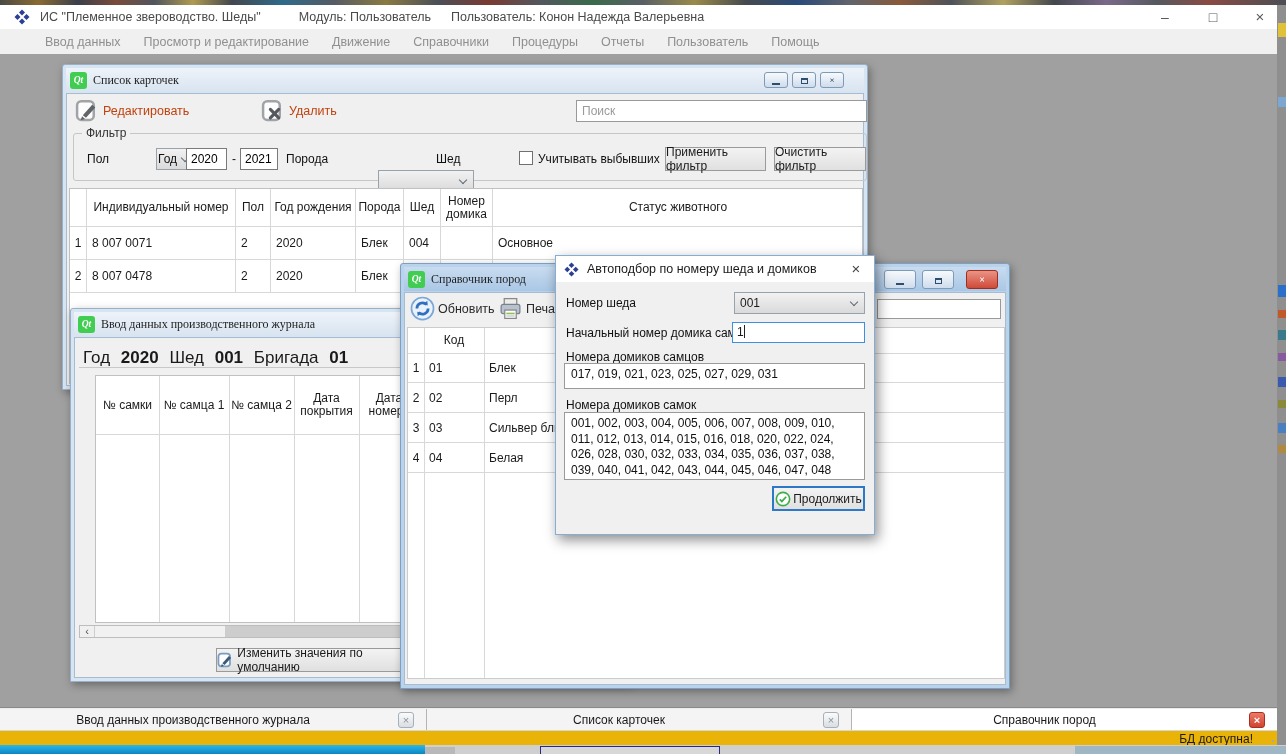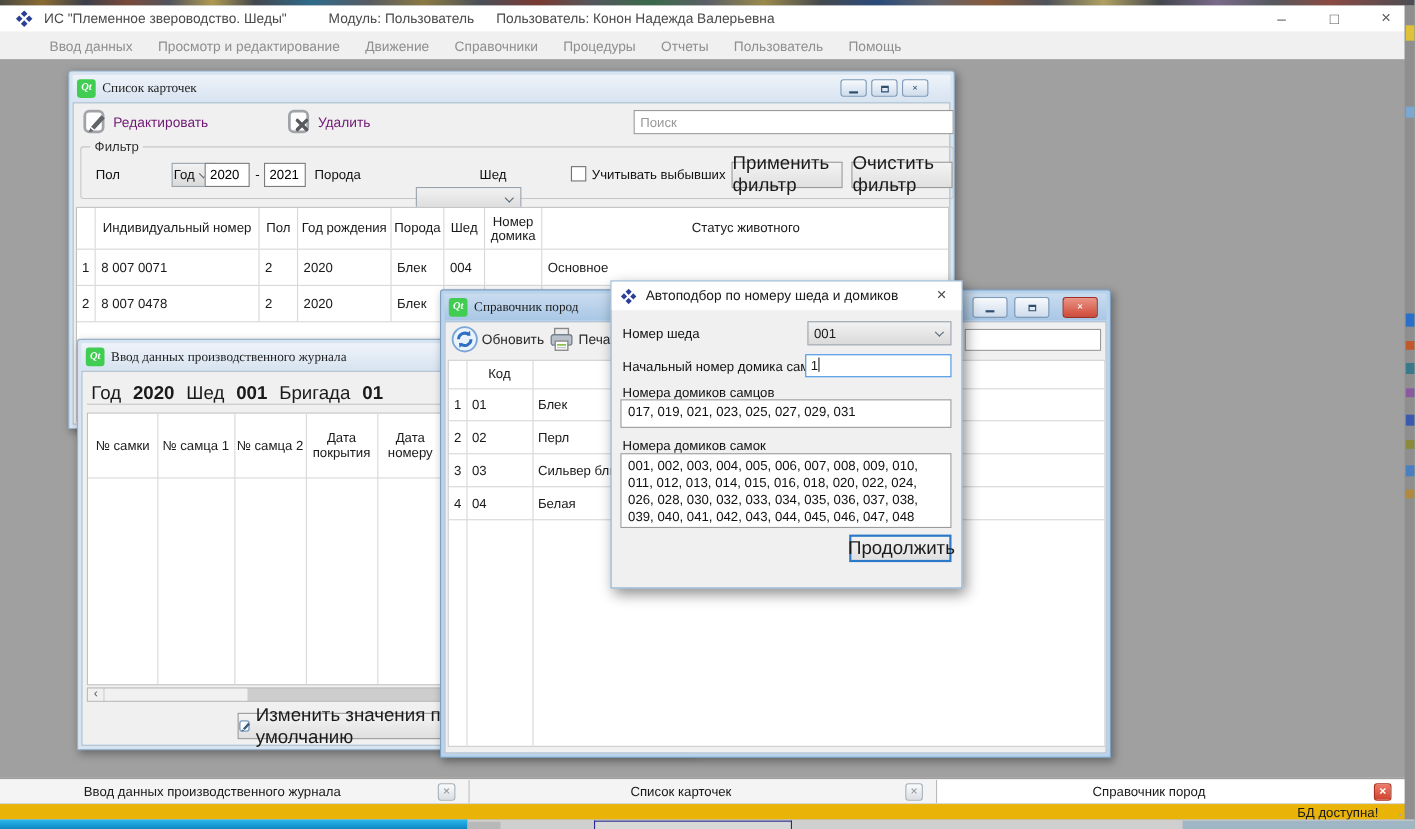--- a/index.html
+++ b/index.html
@@ -35,31 +35,31 @@
   .win .client { position:absolute; left:3px; top:28px; right:3px; bottom:3px; background:#f0f0f0; border:1px solid #a8bccf; }
   .qt-icon { width:17px; height:17px; background:#41cd52; border-radius:3px; color:#fff; font-weight:bold; font-size:9.5px; display:flex; align-items:center; justify-content:center; margin:0 6px 0 4px; font-style:italic; }
   .win-title { font-size:12px; color:#1d1d1d; white-space:nowrap; }
   .cap-btn { position:absolute; top:4px; width:24px; height:16px; border:1px solid #7e9ab6; border-radius:3px; background:linear-gradient(#f7fafc,#cfdcec); color:#2e4e6e; font-size:9px; line-height:14px; text-align:center; font-weight:bold; }
   .cap-btn.big { width:32px; height:19px; top:3px; line-height:17px; font-size:10px; }
   .cap-btn.red { background:linear-gradient(#ea9486,#cf4a38); border-color:#9e2e20; color:#fff; }
   .restore-glyph { display:inline-block; width:7px; height:6px; border:1px solid currentColor; border-top-width:2px; vertical-align:middle; }
   .min-glyph { display:inline-block; width:8px; height:2px; background:currentColor; vertical-align:middle; margin-top:6px; }
 
   
-  .toolbtn-label { color:#701a75; font-size:12.5px; }
+  .toolbtn-label { color:#c2410c; font-size:12.5px; }
   .toolbtn-label.dark { color:#2a2a2a; }
 
   
   .txt { border:1px solid #7a7a7a; background:#fff; font-family:"Liberation Sans",sans-serif; font-size:12px; padding:0 4px; }
   .searchbox { border:1px solid #999; background:#fff; font-size:12px; padding:0 5px; font-family:"Liberation Sans",sans-serif; }
   .searchbox::placeholder { color:#9a9a9a; }
   .combo { border:1px solid #98a2ab; background:linear-gradient(#f2f2f2,#dadada); position:relative; font-size:12px; }
   .combo .val { position:absolute; left:5px; top:3px; }
   .chev { position:absolute; right:7px; top:6px; width:6px; height:6px; border-right:1.4px solid #5a6b7a; border-bottom:1.4px solid #5a6b7a; transform:rotate(45deg); }
-  .btn { border:1px solid #9a9a9a; background:linear-gradient(#f3f3f3,#e0e0e0); font-size:17px; color:#1a1a1a; display:flex; align-items:center; justify-content:center; }
+  .btn { border:1px solid #9a9a9a; background:linear-gradient(#f3f3f3,#e0e0e0); font-size:12px; color:#1a1a1a; display:flex; align-items:center; justify-content:center; }
   .groupbox { position:absolute; border:1px solid #c6c6c6; border-radius:3px;padding-left:44px; }
   .groupbox .legend { position:absolute; top:-8px; left:8px; background:#f0f0f0; padding:0 4px; font-size:12px; color:#333; }
   .checkbox { position:absolute; width:14px; height:14px; border:1px solid #707070; background:#fff; }
 
   
   .tbl { position:absolute; background:#fff; border:1px solid #c0c0c0; overflow:hidden; }
   .trow { position:absolute; left:0; right:0; border-bottom:1px solid #d8d8d8; }
   .tcell { position:absolute; top:0; bottom:0; display:flex; align-items:center; padding-left:5px; border-right:1px solid #d8d8d8; overflow:hidden; white-space:nowrap; }
   .tcell.hdr { justify-content:center; padding-left:0; text-align:center; white-space:normal; line-height:13px; }
   .tcell.ctr { justify-content:center; padding-left:0; }
@@ -220,21 +220,21 @@
     <div class="abs" style="left:8px;top:10px;font-size:17px">
       <span>Год</span>
       <b style="margin:0 6px">2020</b>
       <span>Шед</span>
       <b style="margin:0 6px">001</b>
       <span>Бригада</span>
       <b style="margin-left:6px">01</b>
     </div>
     <div class="abs" style="left:4px;top:29px;width:544px;height:1px;background:#c8c8c8"></div>
 
-    <div class="tbl" style="left:4px;top:37px;width:544px;height:248px">
+    <div class="tbl" style="left:20px;top:37px;width:544px;height:248px">
       <div class="vline" style="left:63px"></div>
       <div class="vline" style="left:133px"></div>
       <div class="vline" style="left:198px"></div>
       <div class="vline" style="left:263px"></div>
       <div class="vline" style="left:323px"></div>
       <div class="abs" style="left:0;right:0;top:58px;height:1px;background:#d8d8d8"></div>
       <div class="tcell hdr" style="left:0;width:63px;height:58px;border-right:none">№ самки</div>
       <div class="tcell hdr" style="left:63px;width:70px;height:58px;border-right:none">№ самца 1</div>
       <div class="tcell hdr" style="left:133px;width:65px;height:58px;border-right:none">№ самца 2</div>
       <div class="tcell hdr" style="left:198px;width:65px;height:58px;border-right:none">Дата покрытия</div>

